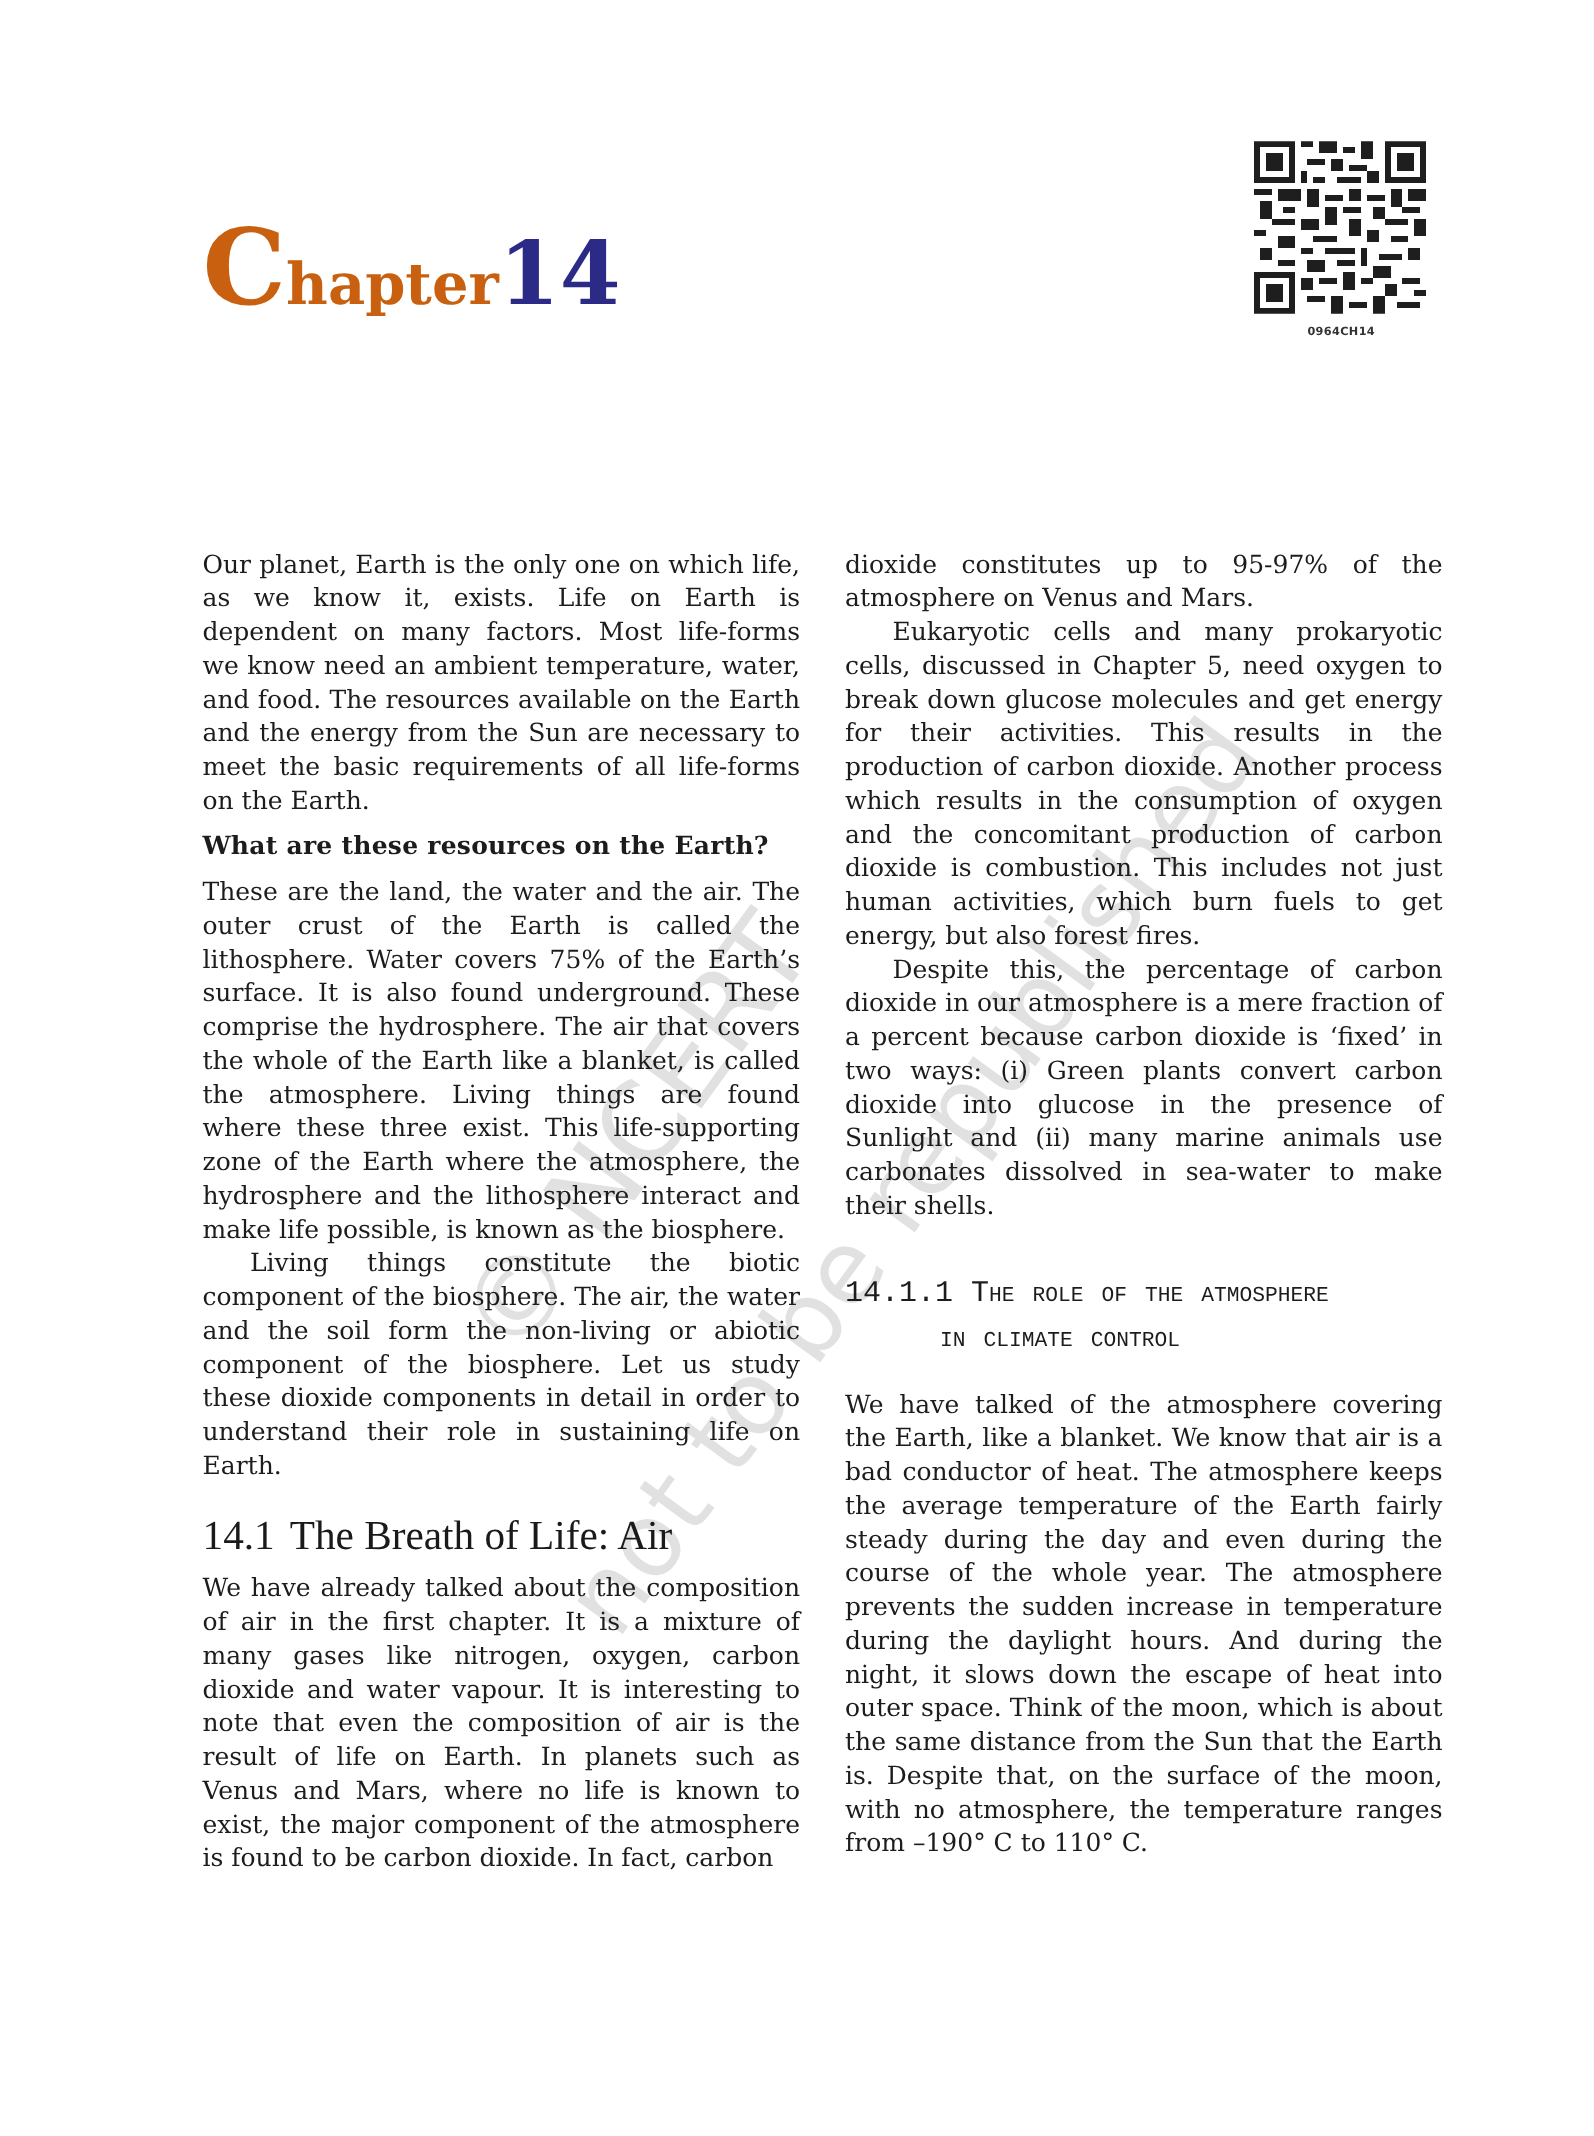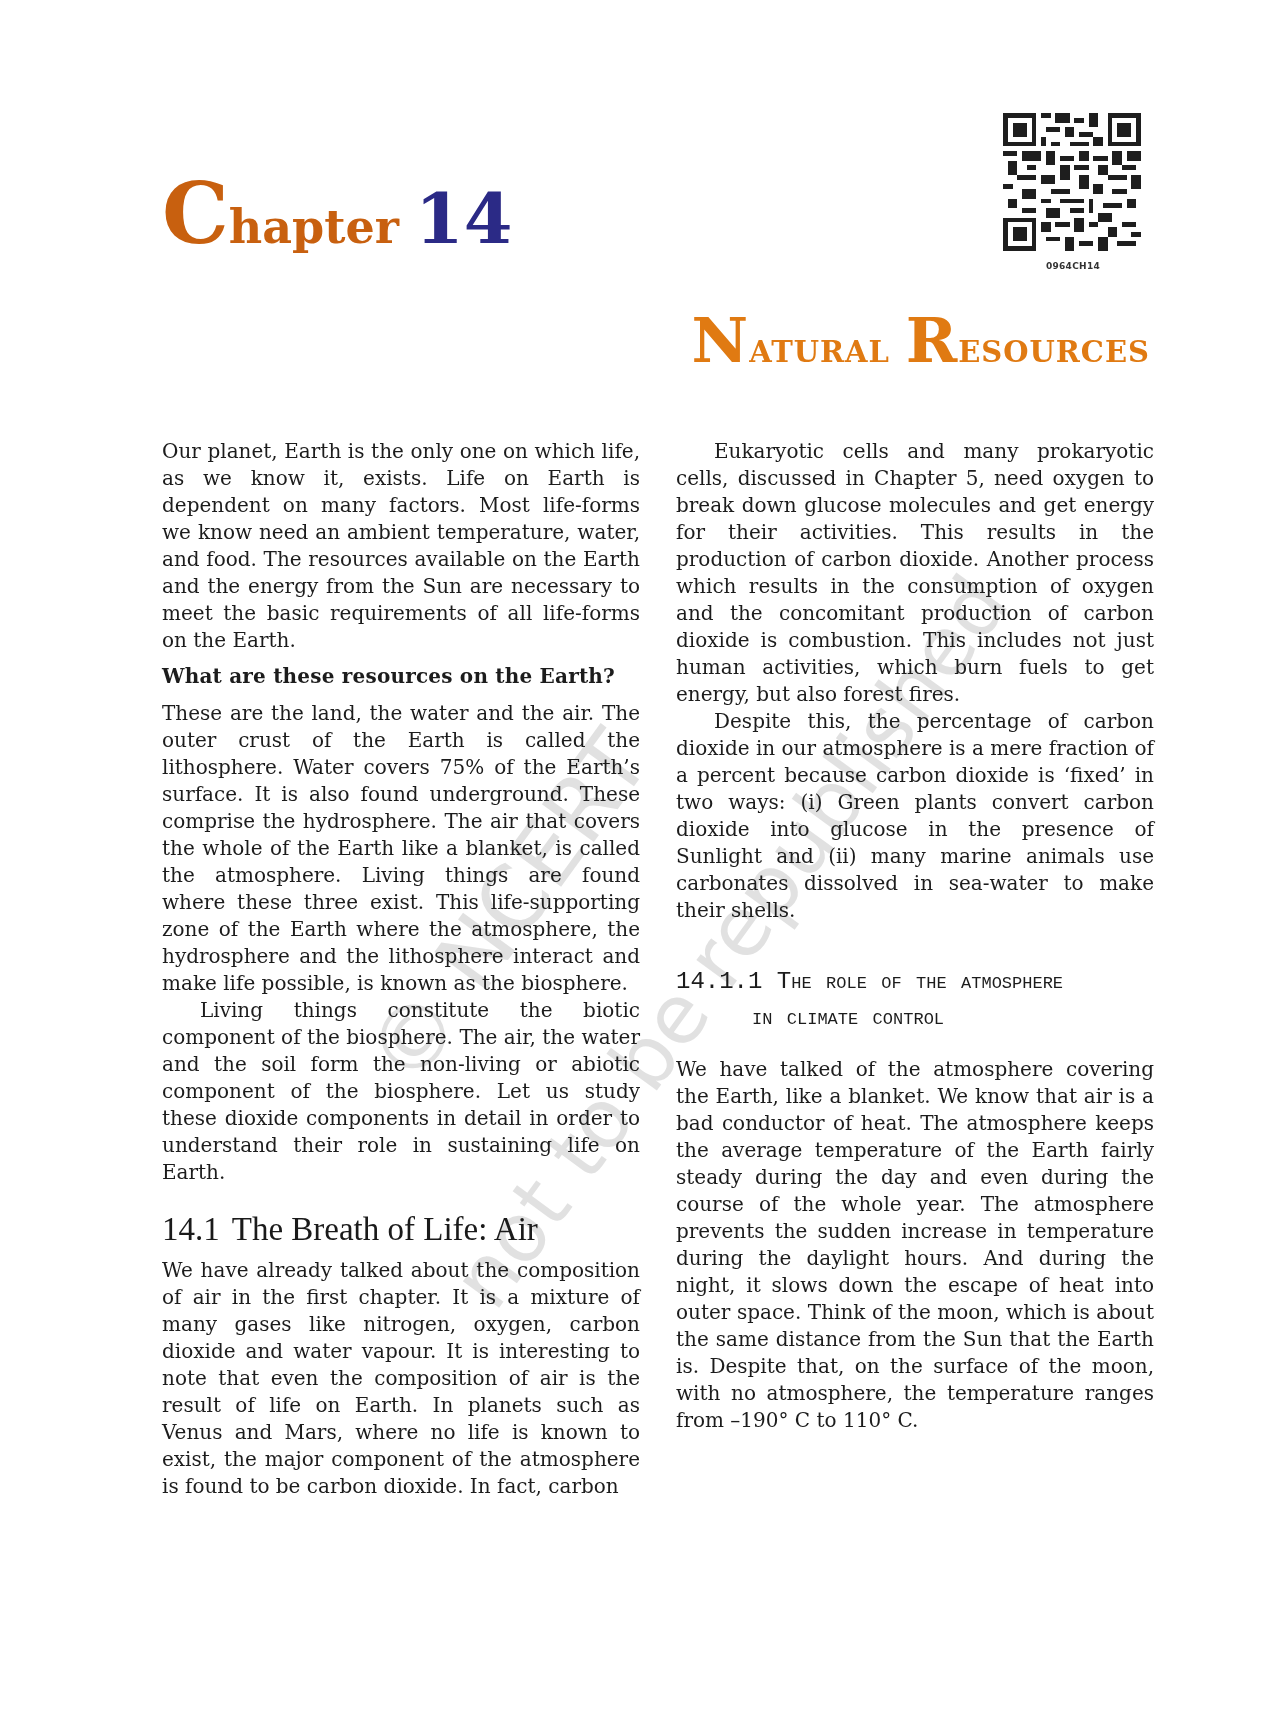--- a/index.html
+++ b/index.html
@@ -2,21 +2,21 @@
 <html><head>
 <meta charset="utf-8">
 <style>
   html, body { margin: 0; padding: 0; background: #ffffff; }
   body { width: 1275px; height: 1709px; position: relative; overflow: hidden; color: #1a1a1a; }
   .page { position: absolute; inset: 0; padding-left: 16px; }
 
   .chapter-heading { position: absolute; left: 162px; top: 172px; display: flex; align-items: baseline; }
   .chapter-word { font-family: "DejaVu Serif", serif; font-weight: bold; color: #c8600f; font-size: 46px; letter-spacing: 0px; }
   .chapter-word .big-c { font-size: 84px; line-height: 1; }
-  .chapter-num { font-family: "DejaVu Serif", serif; font-weight: bold; color: #2b2a86; font-size: 70px; margin-left: 16px; line-height: 1; }
+  .chapter-num { font-family: "DejaVu Serif", serif; font-weight: bold; color: #2b2a86; font-size: 70px; line-height: 1; }
 
   .qr-block { position: absolute; left: 1003px; top: 113px; width: 140px; text-align: center; font-weight: bold; }
   .qr-code { width: 138px; height: 138px; display: block; }
   .qr-caption { font-family: "DejaVu Sans", sans-serif; font-size: 9px; color: #333; margin-top: 10px; letter-spacing: 0.3px; }
 
   .chapter-title { position: absolute; left: 530px; top: 304px; width: 620px; text-align: right;
     font-family: "DejaVu Serif", serif; font-weight: bold; color: #e07a12; font-size: 42px; font-variant: small-caps; letter-spacing: 1px; }
   .chapter-title .cap { font-size: 62px; }
 
   .column { position: absolute; top: 438px; width: 478px; font-family: "DejaVu Serif", serif; font-size: 20px; line-height: 27px; color: #1c1c1c; }
@@ -116,40 +116,37 @@
           <rect x="13" y="26" width="2" height="3"></rect>
         <rect x="16" y="27" width="3" height="1"></rect>
           <rect x="20" y="26" width="2" height="3"></rect>
           <rect x="24" y="27" width="4" height="1"></rect>
           <rect x="27" y="25" width="2" height="1"></rect>
       </g>
     </svg>
     <div class="qr-caption">0964CH14</div>
   </div>
 
-  <div class="chapter-title">
-    <span><span class="cap">N</span><span>atural</span></span>
-    <span><span class="cap">R</span><span>esources</span></span>
-  </div>
 
   <div class="watermark wm1">© NCERT</div>
   <div class="watermark wm2">not to be republished</div>
 
   <div class="column col-left">
     <p class="para">Our planet, Earth is the only one on which life, as we know it, exists. Life on Earth is dependent on many factors. Most life-forms we know need an ambient temperature, water, and food. The resources available on the Earth and the energy from the Sun are necessary to meet the basic requirements of all life-forms on the Earth.</p>
     <div class="q-heading">What are these resources on the Earth?</div>
     <p class="para">These are the land, the water and the air. The outer crust of the Earth is called the lithosphere. Water covers 75% of the Earth’s surface. It is also found underground. These comprise the hydrosphere. The air that covers the whole of the Earth like a blanket, is called the atmosphere. Living things are found where these three exist. This life-supporting zone of the Earth where the atmosphere, the hydrosphere and the lithosphere interact and make life possible, is known as the biosphere.</p>
     <p class="para indent">Living things constitute the biotic component of the biosphere. The air, the water and the soil form the non-living or abiotic component of the biosphere. Let us study these dioxide components in detail in order to understand their role in sustaining life on Earth.</p>
     <div class="sec-heading">
       <span class="num">14.1</span><span>The Breath of Life: Air</span>
     </div>
     <p class="para">We have already talked about the composition of air in the first chapter. It is a mixture of many gases like nitrogen, oxygen, carbon dioxide and water vapour. It is interesting to note that even the composition of air is the result of life on Earth. In planets such as Venus and Mars, where no life is known to exist, the major component of the atmosphere is found to be carbon dioxide. In fact, carbon</p>
   </div>
 
   <div class="column col-right">
+    <p class="para">dioxide constitutes up to 95-97% of the atmosphere on Venus and Mars.</p>
     <p class="para indent">Eukaryotic cells and many prokaryotic cells, discussed in Chapter 5, need oxygen to break down glucose molecules and get energy for their activities. This results in the production of carbon dioxide. Another process which results in the consumption of oxygen and the concomitant production of carbon dioxide is combustion. This includes not just human activities, which burn fuels to get energy, but also forest fires.</p>
     <p class="para indent">Despite this, the percentage of carbon dioxide in our atmosphere is a mere fraction of a percent because carbon dioxide is ‘fixed’ in two ways: (i) Green plants convert carbon dioxide into glucose in the presence of Sunlight and (ii) many marine animals use carbonates dissolved in sea-water to make their shells.</p>
     <div class="subsec-heading">
       <span>14.1.1</span>
       <span>The role of the atmosphere</span>
       <span class="line2">in climate control</span>
     </div>
     <p class="para">We have talked of the atmosphere covering the Earth, like a blanket. We know that air is a bad conductor of heat. The atmosphere keeps the average temperature of the Earth fairly steady during the day and even during the course of the whole year. The atmosphere prevents the sudden increase in temperature during the daylight hours. And during the night, it slows down the escape of heat into outer space. Think of the moon, which is about the same distance from the Sun that the Earth is. Despite that, on the surface of the moon, with no atmosphere, the temperature ranges from –190° C to 110° C.</p>
   </div>
 

